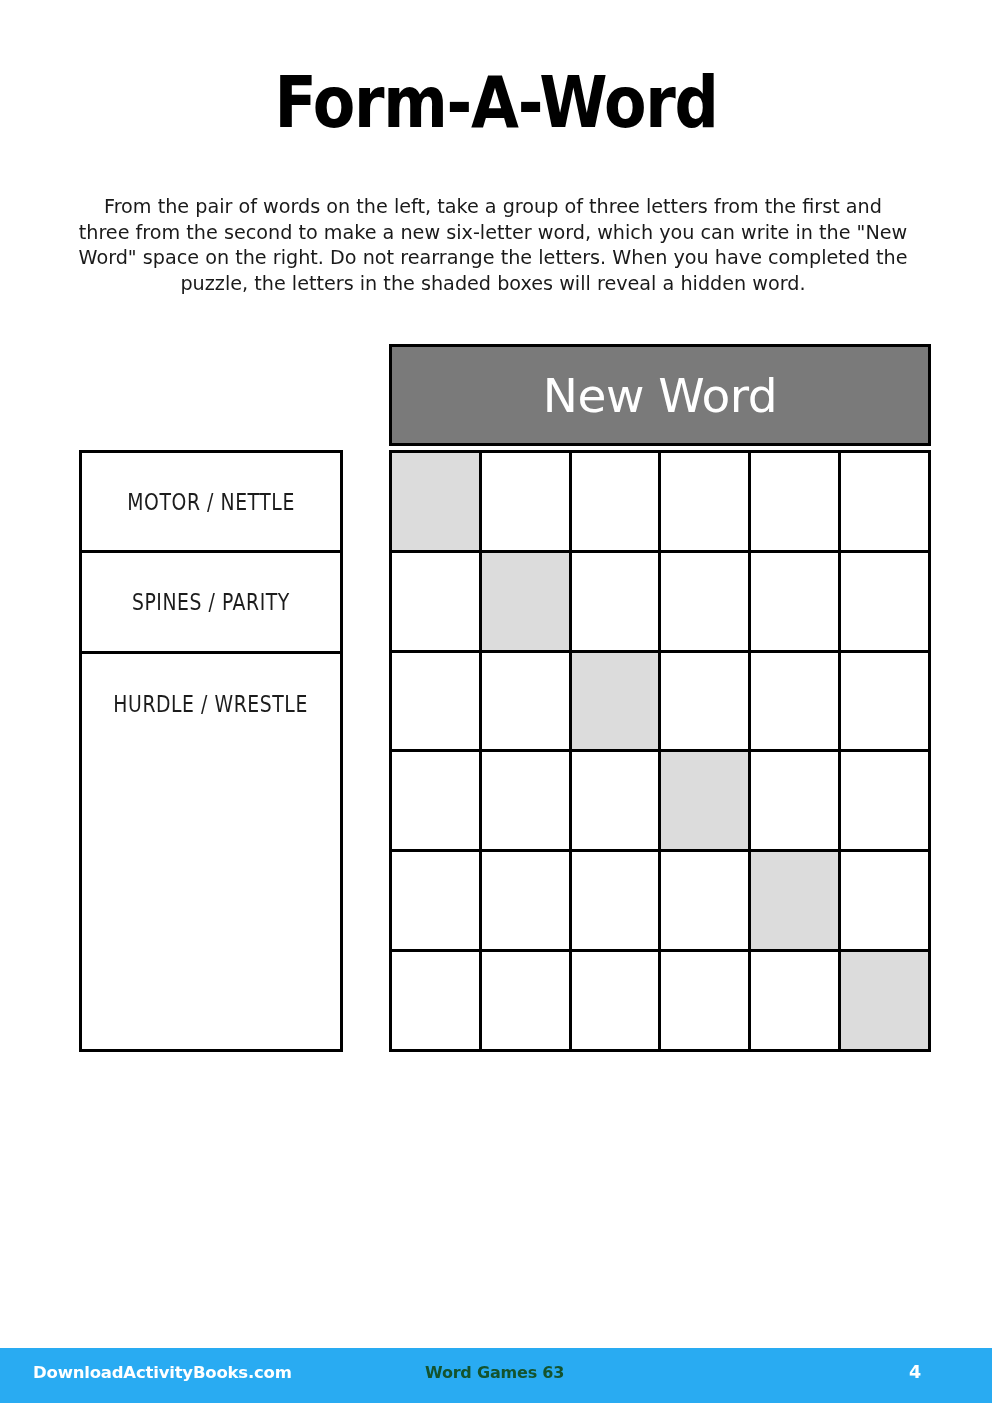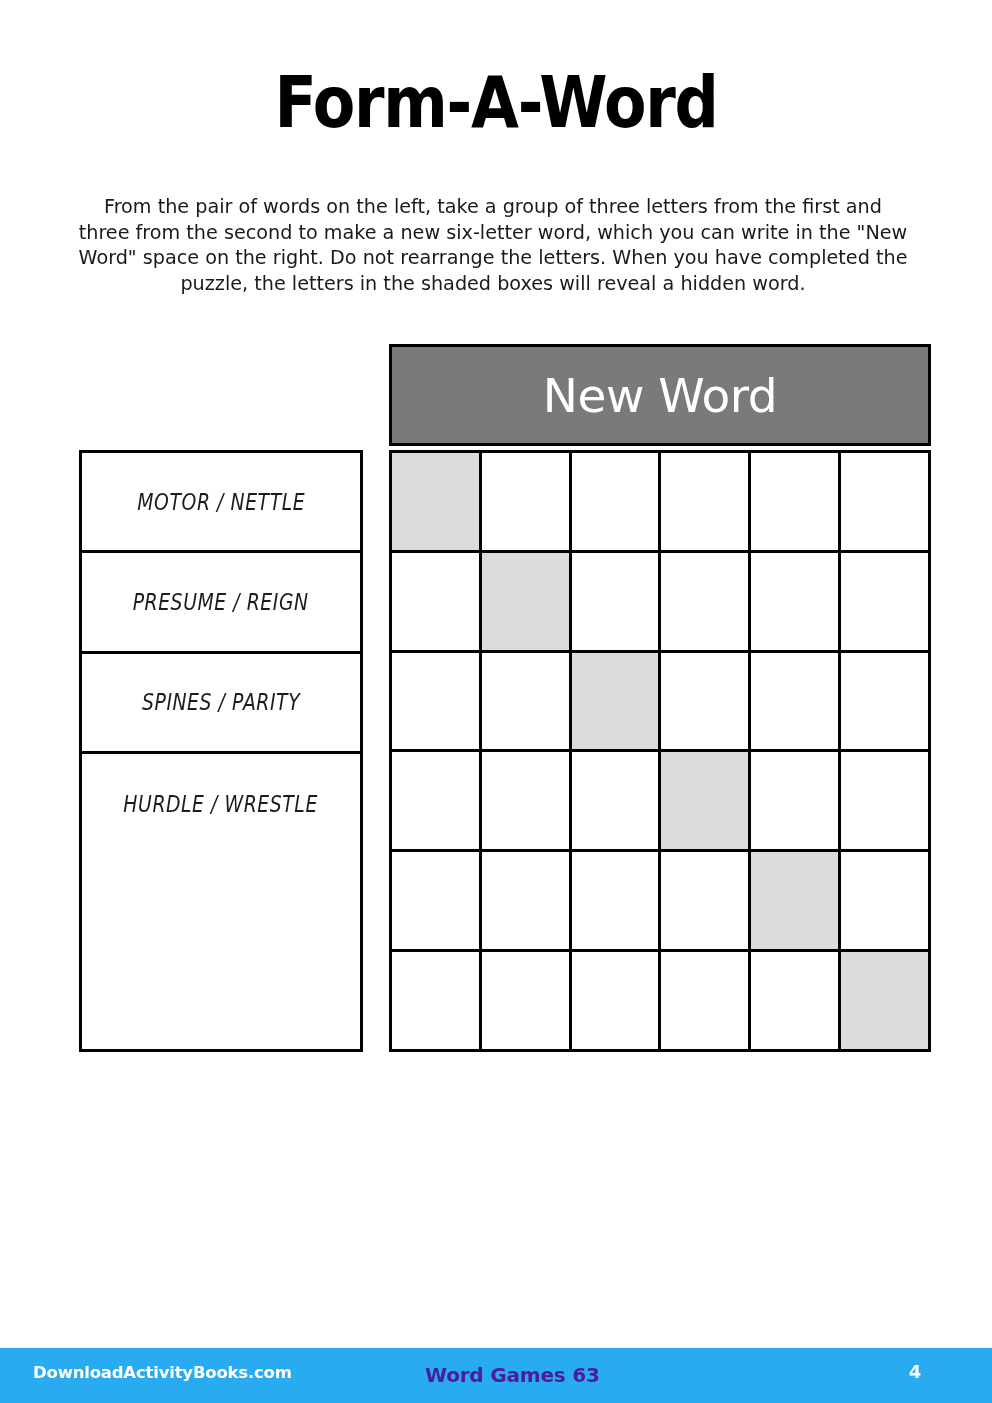--- a/index.html
+++ b/index.html
@@ -56,26 +56,25 @@
     top: 0;
     width: 992px;
     height: 1403px;
   }
 
   
   .pairs-table {
     position: absolute;
     left: 79px;
     top: 450px;
-    width: 284px;
+    width: 264px;
     height: 602px;
     border: 3px solid #000000;
     box-sizing: border-box;
     background: #ffffff;
-    font-style: italic;
   }
   .pair-row {
     height: 100.33px;
     box-sizing: border-box;
     border-bottom: 3px solid #000000;
     display: flex;
     align-items: center;
     justify-content: center;
     background: #ffffff;
   }
@@ -165,23 +164,23 @@
     font-weight: bold;
     color: #ffffff;
     letter-spacing: -0.2px;
     white-space: nowrap;
   }
   .footer-book {
     position: absolute;
     left: 425px;
     top: 15px;
     font-family: "DejaVu Sans", "Liberation Sans", sans-serif;
-    font-size: 20px;
-    font-weight: bold;
-    color: #4c1d95;
+    font-size: 16px;
+    font-weight: bold;
+    color: #14532d;
     letter-spacing: -0.2px;
     white-space: nowrap;
     text-align: center;
   }
   .footer-page {
     position: absolute;
     left: 903px;
     top: 14px;
     width: 24px;
     text-align: center;
@@ -197,23 +196,20 @@
 
 <div class="page-title">Form-A-Word</div>
 
 <div class="instructions">From the pair of words on the left, take a group of three letters from the first and three from the second to make a new six-letter word, which you can write in the "New Word" space on the right. Do not rearrange the letters. When you have completed the puzzle, the letters in the shaded boxes will reveal a hidden word.</div>
 
 <div class="puzzle-area">
 
   <div class="pairs-table">
     <div class="pair-row">
       <span class="pair-label">MOTOR / NETTLE</span>
-    </div>
-    <div class="pair-row">
-      <span class="pair-label">PRESUME / REIGN</span>
     </div>
     <div class="pair-row">
       <span class="pair-label">SPINES / PARITY</span>
     </div>
     <div class="pair-row">
       <span class="pair-label">HURDLE / WRESTLE</span>
     </div>
   </div>
 
   <div class="newword-header">

